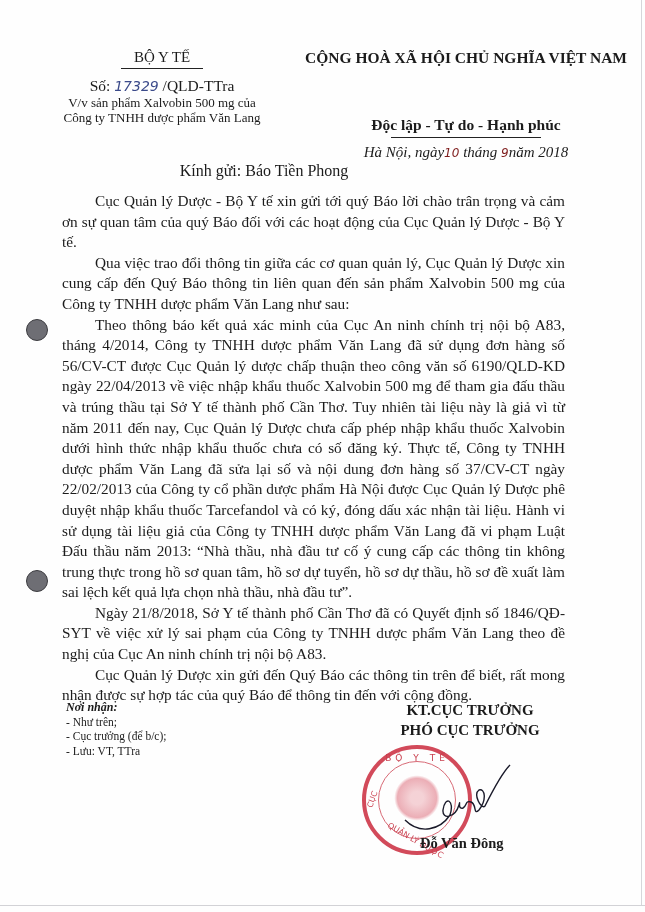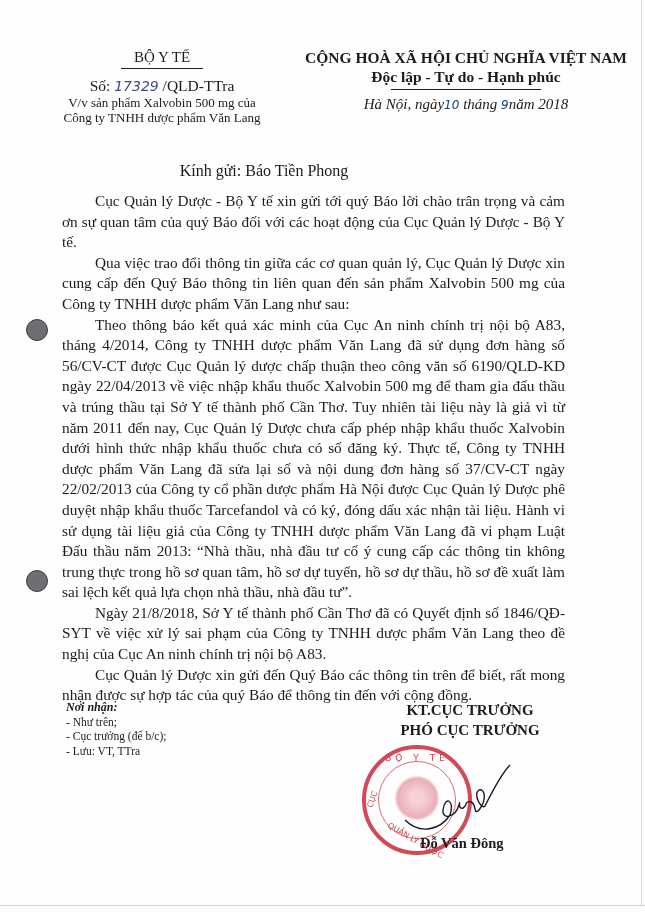--- a/index.html
+++ b/index.html
@@ -20,24 +20,24 @@
   .hdr-left { position:absolute; left:62px; top:48px; width:200px; text-align:center; }
   .hdr-left .l1 { font-size:15px; line-height:18px; }
   .hdr-left .l2 { font-size:15px; line-height:18px; font-weight:bold; }
   .hdr-left .ul { width:82px; height:1px; background:#222; margin:2px auto 0; }
   .hdr-left .so { font-size:15.5px; margin-top:8px; line-height:18px; }
   .hdr-left .so .hand { font-family:"DejaVu Sans", sans-serif; font-style:italic; color:#3b4a8a; font-size:14px; }
   .hdr-left .vv { font-size:13px; line-height:15px; }
 
   .hdr-right { position:absolute; left:296px; top:48px; width:340px; text-align:center; }
   .hdr-right .l1 { font-size:15.5px; font-weight:bold; line-height:19px; white-space:nowrap; }
-  .hdr-right .l2 { font-size:15.5px; font-weight:bold; line-height:19px; }
+  .hdr-right .l2 { font-size:15.5px; font-weight:bold; line-height:19px;margin-top:48px; }
   .hdr-right .ul { width:150px; height:1px; background:#222; margin:3px auto 0; }
   .hdr-right .date { font-size:15px; font-style:italic; margin-top:6px; }
-  .hdr-right .date .hand { font-family:"DejaVu Sans", sans-serif; color:#0c4a6e; font-size:12px; }
+  .hdr-right .date .hand { font-family:"DejaVu Sans", sans-serif; color:#7f1d1d; font-size:12px; }
 
   .greeting { position:absolute; left:0; width:528px; top:162px; text-align:center; font-size:16px; }
 
   .body { position:absolute; left:62px; top:191px; width:503px; font-size:15.3px; line-height:20.6px; text-align:justify; }
   .body p { margin:0; text-indent:33px; }
 
   .punch { position:absolute; left:26px; width:20px; height:20px; border-radius:50%;
            background:#6e6e74; border:1px solid #3c3c40; }
 
   .recipients { position:absolute; left:66px; top:700px; font-size:11.5px; line-height:14.5px; }

